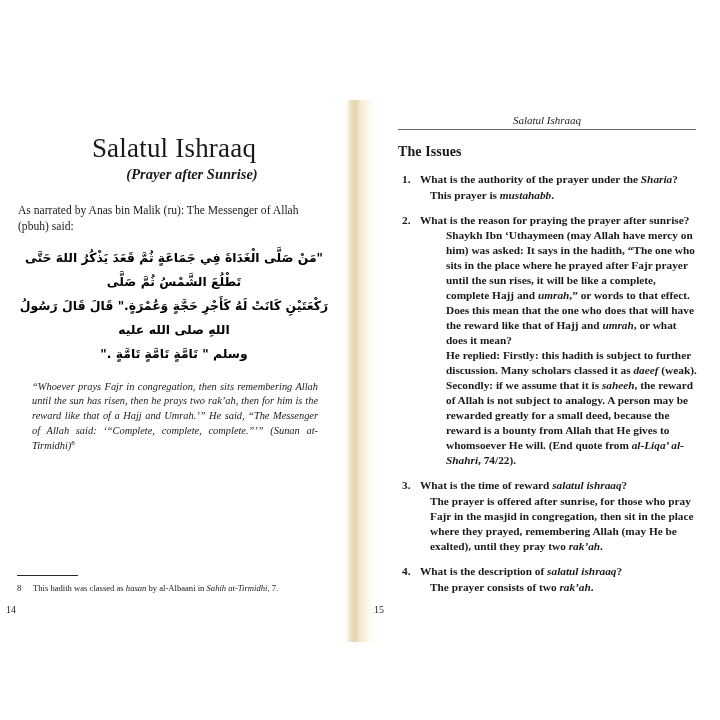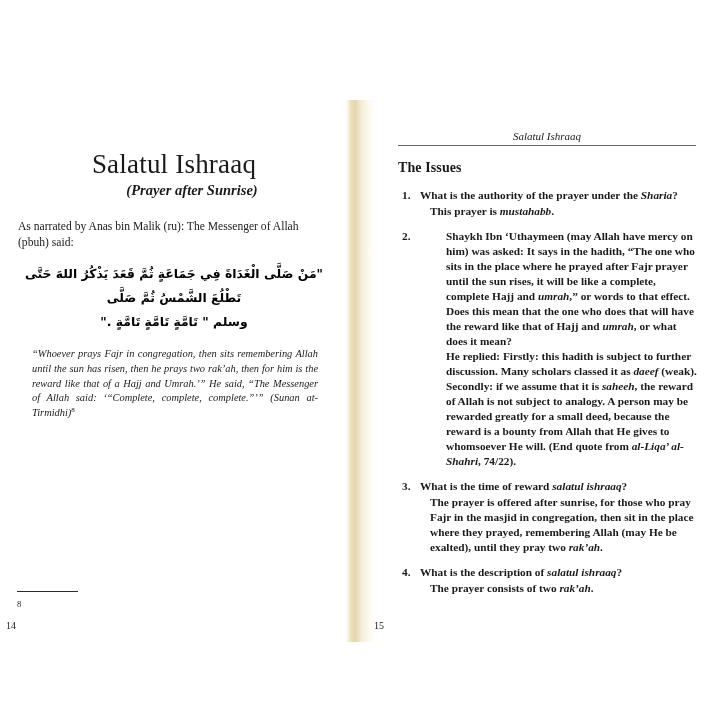--- a/index.html
+++ b/index.html
@@ -37,21 +37,21 @@
         #efe3c4 14%,
         #e4d4ad 30%,
         #f6eed8 52%,
         #fdf9ef 76%,
         rgba(255,255,255,0) 100%);
   }
 
   
   .page {
     position: absolute;
-    top: 116px;
+    top: 100px;
     height: 542px;
     background: transparent;
   }
   #page-left  { left: 0px;   width: 348px; }
   #page-right { left: 374px; width: 346px; }
 
   
   .chapter-title {
     margin: 34px 0 0 0;
     text-align: center;
@@ -185,49 +185,52 @@
   <div class="page" id="page-left">
 
     <h1 class="chapter-title">Salatul Ishraaq</h1>
 
     <div class="chapter-subtitle">(Prayer after Sunrise)</div>
 
     <p class="intro">As narrated by Anas bin Malik (ru): The Messenger of Allah (pbuh) said:</p>
 
     <div class="arabic">
       <div>"مَنْ صَلَّى الْغَدَاةَ فِي جَمَاعَةٍ ثُمَّ قَعَدَ يَذْكُرُ اللهَ حَتَّى تَطْلُعَ الشَّمْسُ ثُمَّ صَلَّى</div>
+      <div>رَكْعَتَيْنِ كَانَتْ لَهُ كَأَجْرِ حَجَّةٍ وَعُمْرَةٍ." قَالَ قَالَ رَسُولُ اللهِ صلى الله عليه</div>
       <div>وسلم " تَامَّةٍ تَامَّةٍ تَامَّةٍ ."</div>
     </div>
 
     <p class="translation"><span>“Whoever prays Fajr in congregation, then sits remembering Allah until the sun has risen, then he prays two rak’ah, then for him is the reward like that of a Hajj and Umrah.’” He said, “The Messenger of Allah said: ‘“Complete, complete, complete.”’” (Sunan at-Tirmidhi)</span><sup>8</sup></p>
 
     <div class="footnote-rule"></div>
 
     <div class="footnote">
       <span class="fn-num">8</span>
+      <span class="fn-body"><span>This hadith was classed as </span><i>hasan</i><span> by al-Albaani in </span><i>Sahih at-Tirmidhi</i><span>, 7.</span></span>
     </div>
 
     <div class="folio">14</div>
   </div>
 
   <div class="page" id="page-right">
 
     <div class="running-head">Salatul Ishraaq</div>
     <div class="head-rule"></div>
 
     <h2 class="section-heading">The Issues</h2>
 
     <ol class="issues">
 
       <li>
         <span class="q"><span>What is the authority of the prayer under the </span><i>Sharia</i><span>?</span></span>
         <span class="a"><span>This prayer is </span><i>mustahabb</i><span>.</span></span>
       </li>
 
       <li>
+        <span class="q"><span>What is the reason for praying the prayer after sunrise?</span></span>
         <span class="quote-block"><span>Shaykh Ibn ‘Uthaymeen (may Allah have mercy on him) was asked: It says in the hadith, “The one who sits in the place where he prayed after Fajr prayer until the sun rises, it will be like a complete, complete Hajj and </span><i>umrah</i><span>,” or words to that effect. Does this mean that the one who does that will have the reward like that of Hajj and </span><i>umrah</i><span>, or what does it mean?</span></span>
         <span class="quote-block"><span>He replied: Firstly: this hadith is subject to further discussion. Many scholars classed it as </span><i>daeef</i><span> (weak). Secondly: if we assume that it is </span><i>saheeh</i><span>, the reward of Allah is not subject to analogy. A person may be rewarded greatly for a small deed, because the reward is a bounty from Allah that He gives to whomsoever He will. (End quote from </span><i>al-Liqa’ al-Shahri</i><span>, 74/22).</span></span>
       </li>
 
       <li>
         <span class="q"><span>What is the time of reward </span><i>salatul ishraaq</i><span>?</span></span>
         <span class="a"><span>The prayer is offered after sunrise, for those who pray Fajr in the masjid in congregation, then sit in the place where they prayed, remembering Allah (may He be exalted), until they pray two </span><i>rak’ah</i><span>.</span></span>
       </li>
 
       <li>

